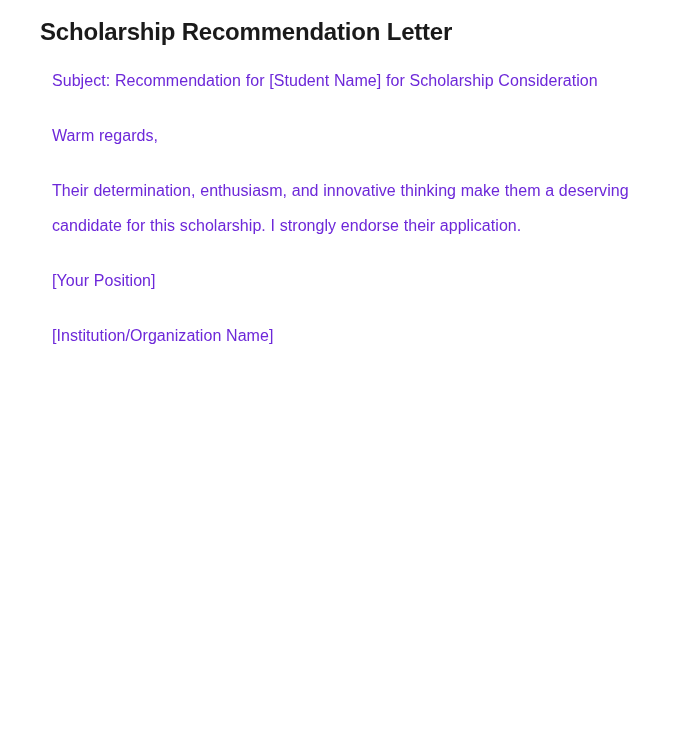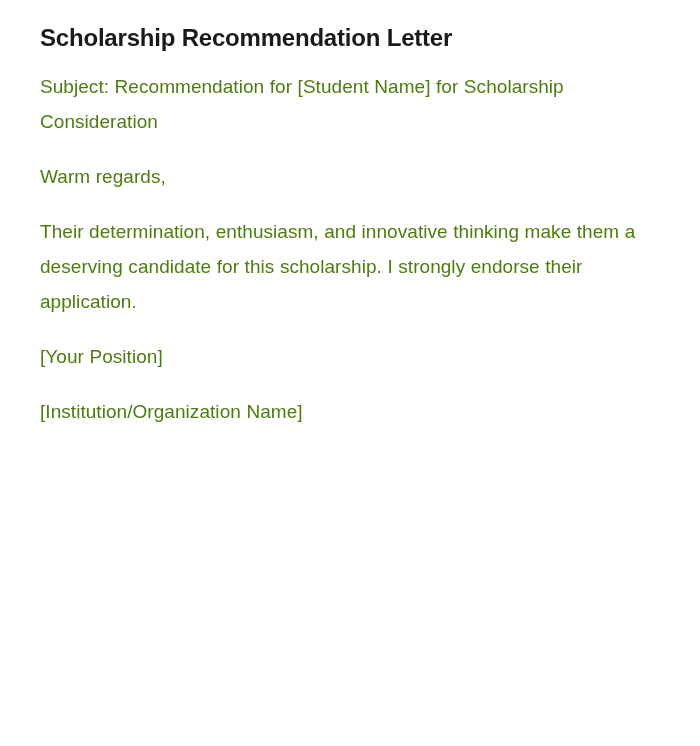--- a/index.html
+++ b/index.html
@@ -13,39 +13,39 @@
     height: 746px;
     overflow: hidden;
     font-family: "Liberation Sans", "DejaVu Sans", sans-serif;
     -webkit-font-smoothing: antialiased;
   }
   .page {
     box-sizing: border-box;
     width: 700px;
     min-height: 746px;
     background: #ffffff;
-    padding: 23px 64px 0 40px;
+    padding: 17px 64px 0 40px;
   }
   .doc-title {
     margin: 0 0 16px 0;
     font-size: 24px;
     line-height: 30px;
     font-weight: bold;
     color: #1a1a1a;
     letter-spacing: -0.2px;
   }
   .doc-body {
     max-width: 600px;
   }
   .para {
-    margin: 0 0 20px 0;
-    font-size: 19px;
+    margin: 0 0 20px 12px;
+    font-size: 16px;
     line-height: 35px;
     font-weight: normal;
-    color: #4d7c0f;
+    color: #6d28d9;
     letter-spacing: 0.05px;
     word-spacing: 0.2px;
   }
   .para:last-child {
     margin-bottom: 0;
   }
 </style>
 </head>
 <body>
 

